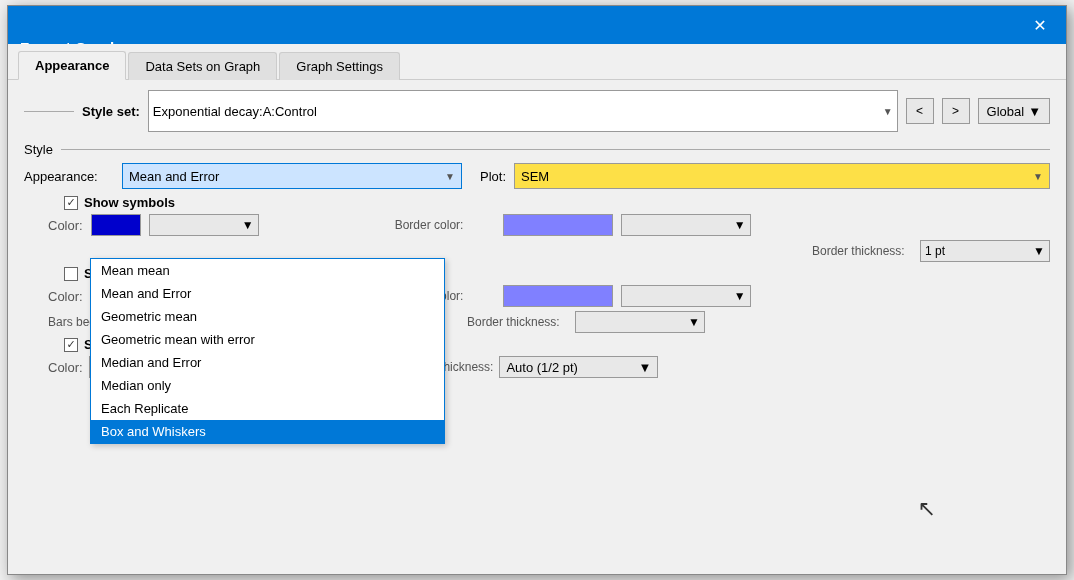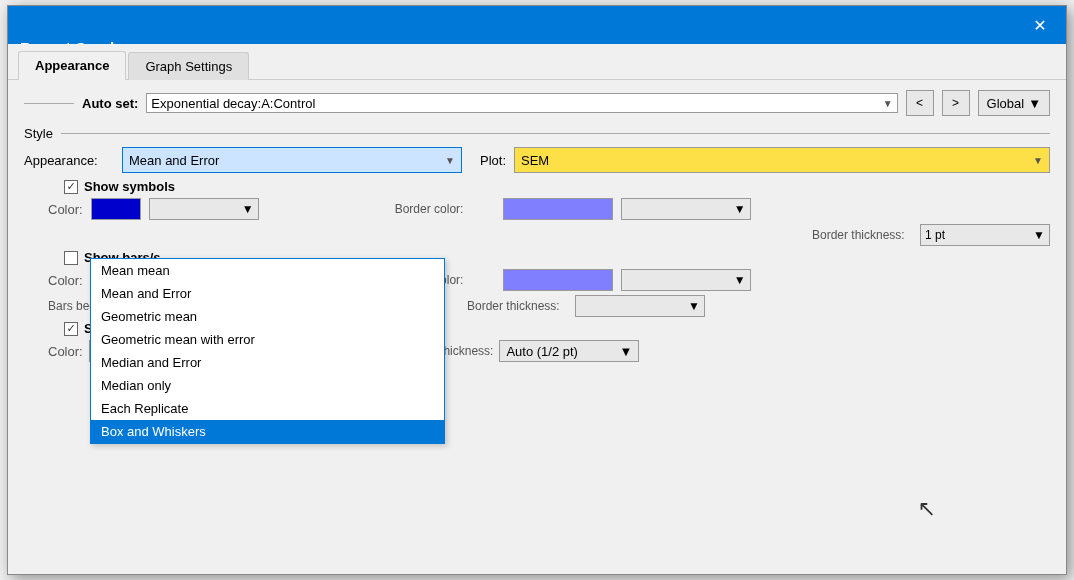--- a/index.html
+++ b/index.html
@@ -88,21 +88,21 @@
       margin-bottom: 10px;
       gap: 8px;
     }
     .dataset-label {
       font-weight: bold;
       font-size: 13px;
       white-space: nowrap;
     }
     .dataset-select {
       flex: 1;
-      height: 20px;
+      height: 42px;
       border: 1px solid #999;
       background: white;
       padding: 0 4px;
       font-size: 13px;
       display: flex;
       align-items: center;
       justify-content: space-between;
       cursor: pointer;
     }
     .nav-btn {
@@ -287,28 +287,29 @@
 
 <div class="dialog">
 
   <div class="title-bar">
     <span class="title-bar-text">Format Graph</span>
     <div class="close-btn">✕</div>
   </div>
 
   <div class="tabs-bar">
     <div class="tab active">Appearance</div>
+    <div class="tab">Data Sets on Graph</div>
     <div class="tab">Graph Settings</div>
   </div>
 
   <div class="content">
 
     <div class="dataset-row">
       <span style="width:50px;height:1px;background:#aaa;display:inline-block"></span>
-      <span class="dataset-label">Auto set:</span>
+      <span class="dataset-label">Style set:</span>
       <div class="dataset-select" style="flex:1;">
         <span>Exponential decay:A:Control</span>
         <span class="dd-arrow">▼</span>
       </div>
       <div class="nav-btn">&lt;</div>
       <div class="nav-btn">&gt;</div>
       <div class="global-btn">
         <span>Global</span>
         <span>▼</span>
       </div>
@@ -412,21 +413,21 @@
       <div class="dropdown" style="width:120px;height:22px;background:#e8e8e8;">
         <span>Both</span>
         <span>▼</span>
       </div>
       <span style="font-size:12px;color:#555;">Style:</span>
       <div class="dd-small" style="width:50px;">
         <span style="font-size:14px;font-weight:bold;">I</span>
         <span>▼</span>
       </div>
       <span style="font-size:12px;color:#555;">Thickness:</span>
-      <div class="dropdown" style="width:140px;height:22px;background:#e8e8e8;">
+      <div class="dropdown" style="width:159px;height:22px;background:#e8e8e8;">
         <span>Auto (1/2 pt)</span>
         <span>▼</span>
       </div>
     </div>
 
     <div class="dropdown-popup">
       <div class="dd-item">Mean mean</div>
       <div class="dd-item">Mean and Error</div>
       <div class="dd-item">Geometric mean</div>
       <div class="dd-item">Geometric mean with error</div>

